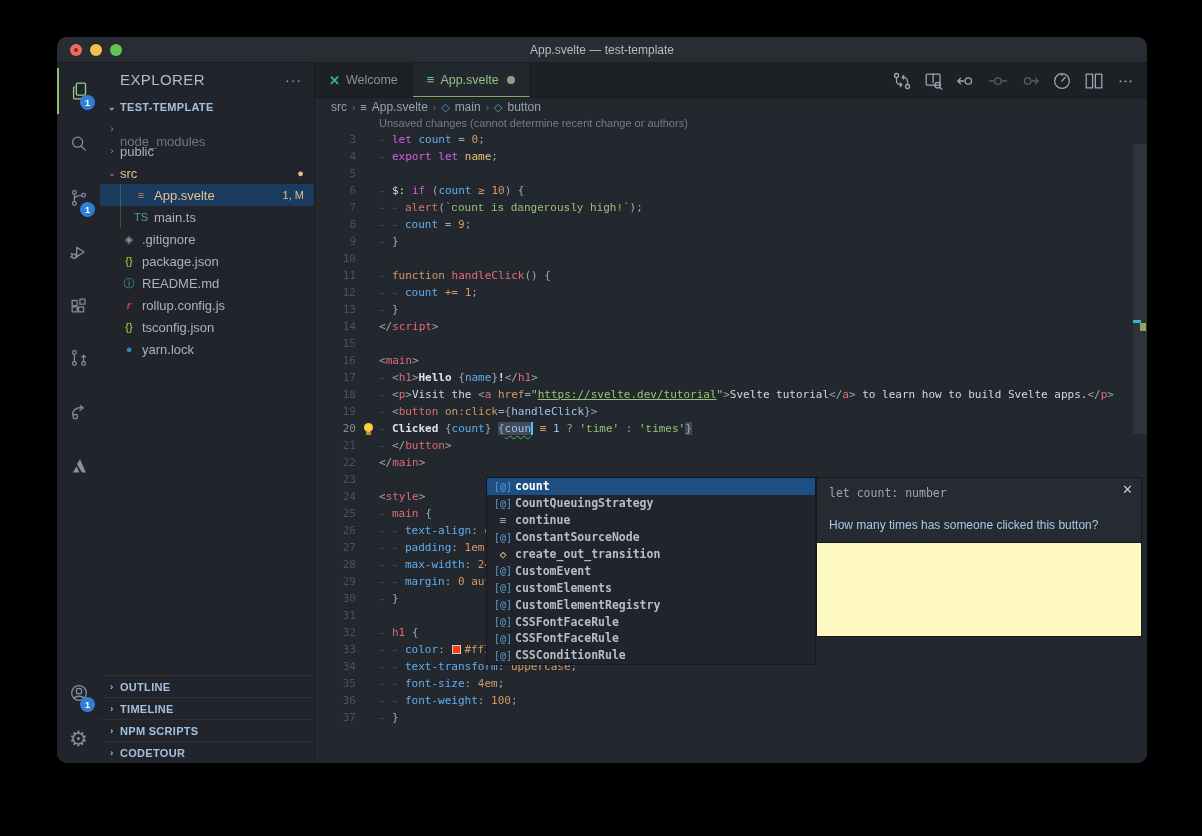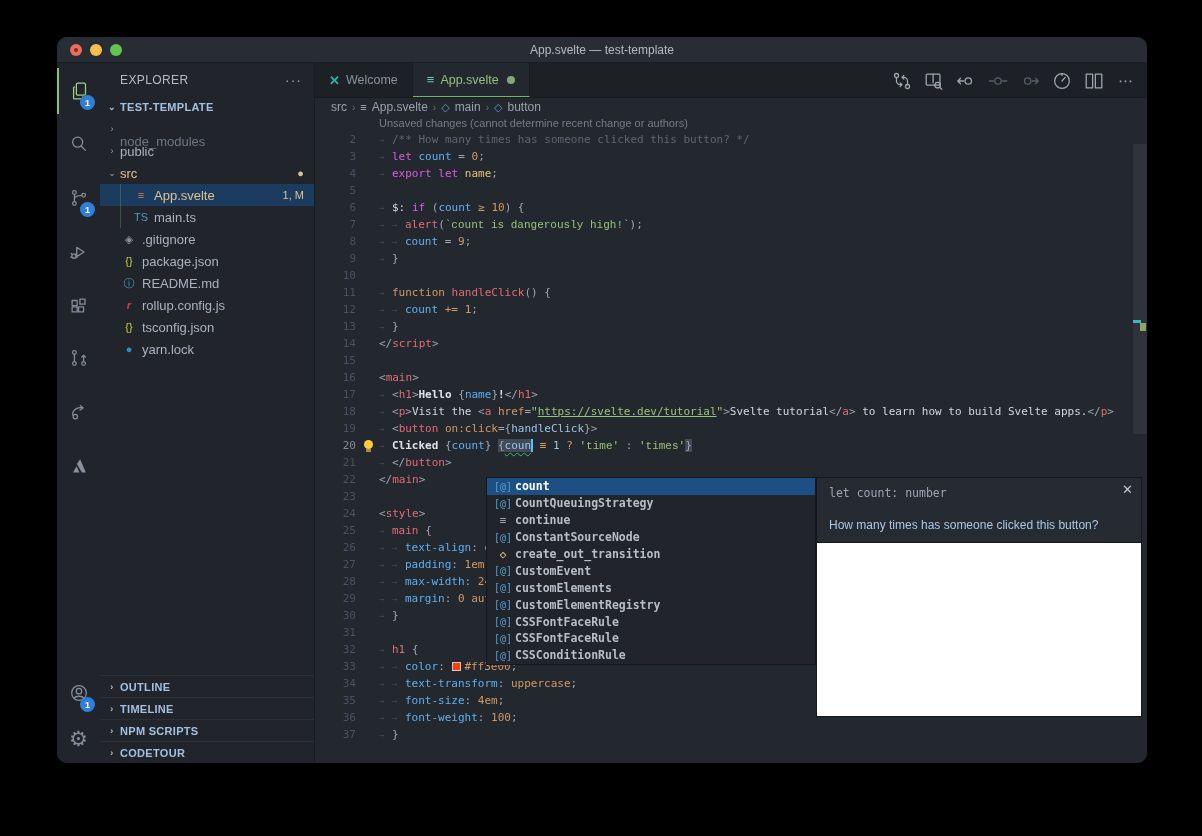--- a/index.html
+++ b/index.html
@@ -25,21 +25,21 @@
   .act-item svg { display:block; }
   .badge { position:absolute; right:5px; bottom:4px; min-width:15px; height:15px; border-radius:50%;
     background:#2f7fd6; color:#fff; font-size:9px; display:flex; align-items:center;
     justify-content:center; font-weight:bold; }
   .gear-glyph { font-size:21px; line-height:1; }
   
   .sidebar { position:absolute; left:43px; top:26px; width:215px; height:700px;
     background:#21252b; border-right:1px solid #181b20; }
   .sb-header { display:flex; align-items:center; justify-content:space-between;
     height:33px; padding:0 12px 0 20px; }
-  .sb-title { font-size:12px; letter-spacing:.4px; color:#b6bac4; }
+  .sb-title { font-size:15px; letter-spacing:.4px; color:#b6bac4; }
   .sb-more { color:#9aa1ac; font-size:14px; letter-spacing:1px; }
   .section-row { display:flex; align-items:center; height:22px; padding-left:4px;
     font-size:11px; font-weight:bold; color:#a3c0e0; letter-spacing:.3px; }
   .section-row .chev { width:16px; text-align:center; font-size:9px; color:#a3c0e0; }
   .tree { font-size:13px; color:#abb2bf; }
   .tree-row { display:flex; align-items:center; height:22px; position:relative; padding-left:4px; }
   .tree-row .chev { width:16px; text-align:center; font-size:9px; color:#9aa1ac; }
   .tree-row .fic { width:18px; text-align:center; font-size:11px; margin-right:4px; }
   .tree-row.dim .lbl { color:#6f7683;margin-top:24px; }
   .tree-row.selected { background:#1b3c5e; }
@@ -102,22 +102,22 @@
     background:#21252b; border:1px solid #14171b; z-index:20;
     font-family:"DejaVu Sans Mono", monospace; }
   .sug-row { display:flex; align-items:center; height:16.9px; padding-left:4px; }
   .sug-row.selected { background:#1d4f83; }
   .sug-icon { width:24px; font-size:10px; text-align:center; color:#5a9fd4; flex:none; }
   .sug-icon.kw { color:#9aa1ac; font-size:11px; }
   .sug-icon.mod { color:#c678dd; font-size:11px; }
   .sug-label { font-size:11.5px; font-weight:bold; color:#b7bec8; white-space:nowrap; }
   .sug-row.selected .sug-label { color:#fff; }
   
-  .details { position:absolute; left:759px; top:440px; width:326px; height:240px;
-    background:#ffffff; border:1px solid #14171b; z-index:19; }
+  .details { position:absolute; left:759px; top:440px; width:326px; height:160px;
+    background:#fef9c3; border:1px solid #14171b; z-index:19; }
   .det-head { background:#262b32; padding:8px 10px 6px 12px; position:relative; }
   .det-sig { font-family:"DejaVu Sans Mono", monospace; font-size:11.5px; color:#9da5b4; }
   .det-doc { font-size:12px; color:#a8c7e8; padding:12px 12px 10px 12px;
     background:#262b32; border-bottom:1px solid #14171b; }
   .det-close { position:absolute; right:8px; top:4px; color:#c3c8d0; font-size:13px; }
 </style>
 </head>
 <body>
 
 <div class="window">
@@ -360,21 +360,20 @@
         <span>App.svelte</span>
         <span class="bc-sep">›</span>
         <span class="bc-ic bc-cube">◇</span>
         <span>main</span>
         <span class="bc-sep">›</span>
         <span class="bc-ic bc-cube">◇</span>
         <span>button</span>
       </div>
     <div class="code" id="codearea">
       <div class="annotation">Unsaved changes (cannot determine recent change or authors)</div>
-        <div class="code-line"><span class="ln">2</span><span class="ia">→</span><span class="sg c">/** How many times has someone clicked this button? */</span></div>
         <div class="code-line"><span class="ln">3</span><span class="ia">→</span><span class="sg k">let </span><span class="sg v">count</span><span class="sg p"> = </span><span class="sg n">0</span><span class="sg p">;</span></div>
         <div class="code-line"><span class="ln">4</span><span class="ia">→</span><span class="sg k">export let </span><span class="sg y">name</span><span class="sg p">;</span></div>
         <div class="code-line"><span class="ln">5</span></div>
         <div class="code-line"><span class="ln">6</span><span class="ia">→</span><span class="sg w">$: </span><span class="sg k">if </span><span class="sg p">(</span><span class="sg v">count</span><span class="sg p"> </span><span class="sg n">≥</span><span class="sg p"> </span><span class="sg n">10</span><span class="sg p">) {</span></div>
         <div class="code-line"><span class="ln">7</span><span class="ia">→</span><span class="ia">→</span><span class="sg t">alert</span><span class="sg p">(</span><span class="sg s">`count is dangerously high!`</span><span class="sg p">);</span></div>
         <div class="code-line"><span class="ln">8</span><span class="ia">→</span><span class="ia">→</span><span class="sg v">count</span><span class="sg p"> = </span><span class="sg n">9</span><span class="sg p">;</span></div>
         <div class="code-line"><span class="ln">9</span><span class="ia">→</span><span class="sg p">}</span></div>
         <div class="code-line"><span class="ln">10</span></div>
         <div class="code-line"><span class="ln">11</span><span class="ia">→</span><span class="sg n">function </span><span class="sg t">handleClick</span><span class="sg p">() {</span></div>
         <div class="code-line"><span class="ln">12</span><span class="ia">→</span><span class="ia">→</span><span class="sg v">count</span><span class="sg p"> </span><span class="sg n">+=</span><span class="sg p"> </span><span class="sg n">1</span><span class="sg p">;</span></div>

